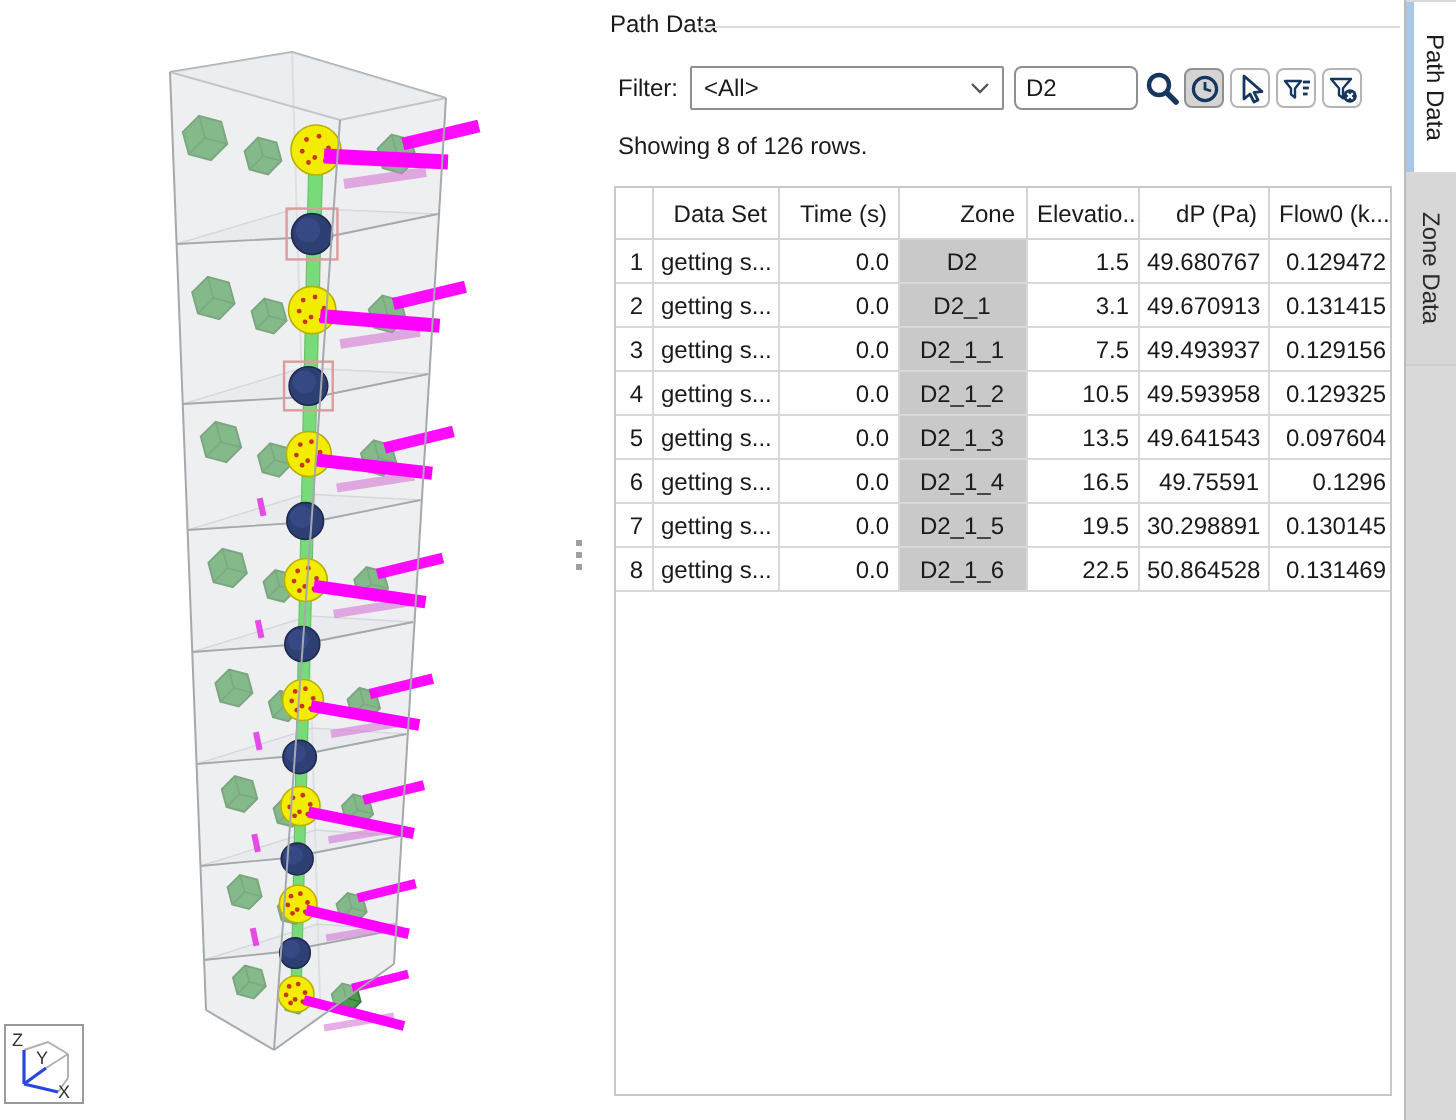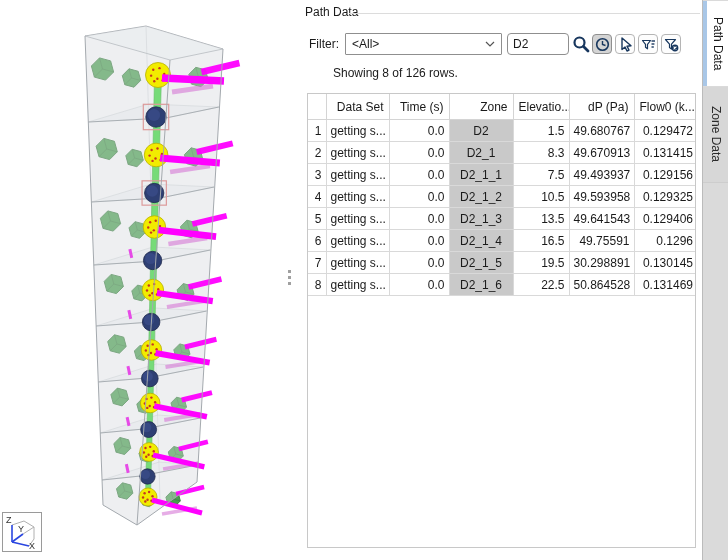--- a/index.html
+++ b/index.html
@@ -27,21 +27,21 @@
   .combo .val{flex:1;}
   .search-box{left:507px;top:33px;width:62px;height:22px;border:1px solid #8f8f8f;border-radius:4px;
          box-sizing:border-box;padding:0 5px;font:12px "Liberation Sans",sans-serif;color:#1a1a1a;outline:none;}
   .icon-plain{left:571px;top:34px;width:20px;height:20px;display:flex;align-items:center;justify-content:center;}
   .tool{width:20px;height:20px;box-sizing:border-box;border:1px solid #b5b5b5;border-radius:4px;
         background:#fdfdfd;display:flex;align-items:center;justify-content:center;padding:0;}
   .tool.active{background:#d4d4d4;border-color:#8f8f8f;}
   #btn-clock{left:592px;top:34px;} #btn-cursor{left:615px;top:34px;}
   #btn-funnel{left:638px;top:34px;} #btn-funnelx{left:661px;top:34px;}
 
-  .status{left:309px;top:66px;margin-left:24px;}
+  .status{left:309px;top:66px;}
 
   
   .table-area{left:307px;top:93px;width:389px;height:455px;border:1px solid #c8c8c8;
               box-sizing:border-box;background:#fff;overflow:hidden;}
   table{border-collapse:collapse;table-layout:fixed;width:388px;}
   th{height:25px;font-weight:normal;text-align:right;border:1px solid #d4d4d4;border-top:none;
      background:#fff;padding:0 5px;overflow:hidden;white-space:nowrap;}
   td{height:21px;border:1px solid #d9d9d9;padding:0 4px;overflow:hidden;white-space:nowrap;background:#fff;}
   th:first-child,td:first-child{border-left:none;} th:last-child,td:last-child{border-right:none;}
   td.al{text-align:center;} td.ar{text-align:right;} td.hl{background:#c9c9c9;}
@@ -420,21 +420,21 @@
             <td class="al hl">D2</td>
             <td class="ar">1.5</td>
             <td class="ar">49.680767</td>
             <td class="ar">0.129472</td>
           </tr>
           <tr>
             <td class="ar">2</td>
             <td class="al">getting s...</td>
             <td class="ar">0.0</td>
             <td class="al hl">D2_1</td>
-            <td class="ar">8.3</td>
+            <td class="ar">3.1</td>
             <td class="ar">49.670913</td>
             <td class="ar">0.131415</td>
           </tr>
           <tr>
             <td class="ar">3</td>
             <td class="al">getting s...</td>
             <td class="ar">0.0</td>
             <td class="al hl">D2_1_1</td>
             <td class="ar">7.5</td>
             <td class="ar">49.493937</td>
@@ -449,21 +449,21 @@
             <td class="ar">49.593958</td>
             <td class="ar">0.129325</td>
           </tr>
           <tr>
             <td class="ar">5</td>
             <td class="al">getting s...</td>
             <td class="ar">0.0</td>
             <td class="al hl">D2_1_3</td>
             <td class="ar">13.5</td>
             <td class="ar">49.641543</td>
-            <td class="ar">0.129406</td>
+            <td class="ar">0.097604</td>
           </tr>
           <tr>
             <td class="ar">6</td>
             <td class="al">getting s...</td>
             <td class="ar">0.0</td>
             <td class="al hl">D2_1_4</td>
             <td class="ar">16.5</td>
             <td class="ar">49.75591</td>
             <td class="ar">0.1296</td>
           </tr>

